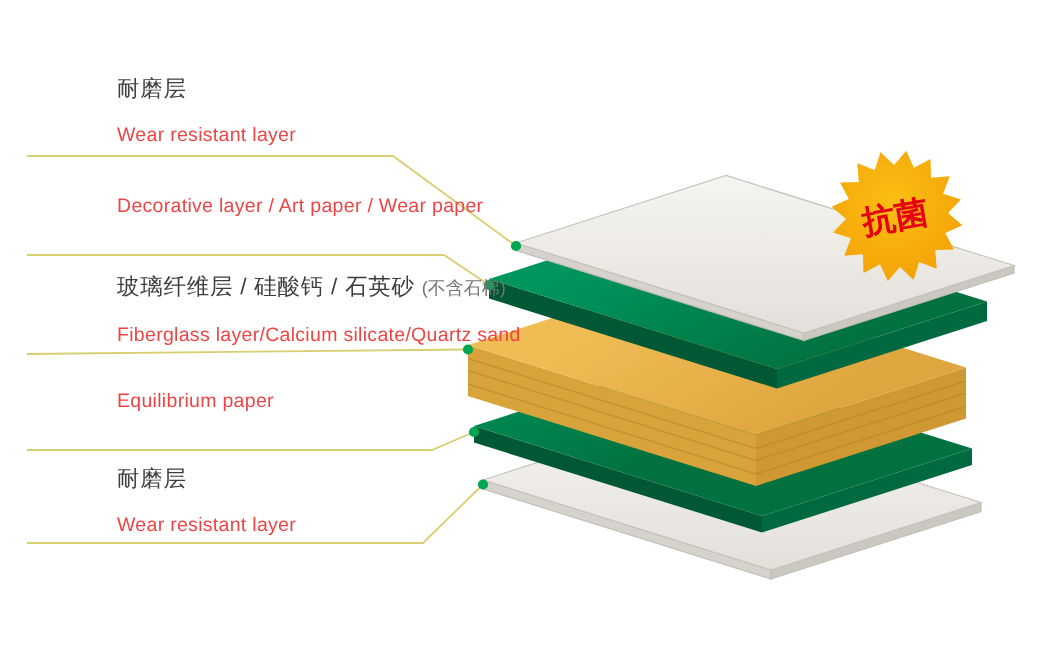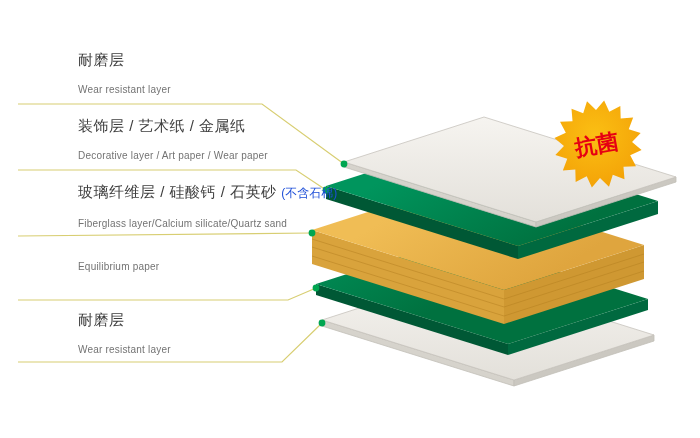--- a/index.html
+++ b/index.html
@@ -9,24 +9,24 @@
     font-family:"Liberation Sans","DejaVu Sans",sans-serif;
     overflow:hidden;position:relative;
   }
   .canvas{position:absolute;inset:0;width:700px;height:438px;}
   svg.scene{position:absolute;left:0;top:0;}
   .label-block{position:absolute;left:34px;white-space:nowrap;margin-left:44px;}
   .label-zh{
     display:block;font-size:15px;line-height:19px;color:#3d3d3d;
     letter-spacing:0.5px;
   }
-  .label-zh .note{font-size:12px;color:#1d4ed8;letter-spacing:0;}
+  .label-zh .note{font-size:12px;color:#737373;letter-spacing:0;}
   .label-en{
-    display:block;font-size:10px;line-height:16px;margin-top:13px;
-    color:#737373;letter-spacing:0.2px;
+    display:block;font-size:13px;line-height:16px;margin-top:13px;
+    color:#ef4444;letter-spacing:0.2px;
   }
   .badge-text{
     font-size:22px;font-weight:bold;fill:#e60012;
     font-family:"Liberation Sans","DejaVu Sans",sans-serif;
   }
   .brand-text{
     font-size:12px;font-weight:bold;fill:#ffffff;letter-spacing:1.5px;
     font-family:"Liberation Sans","DejaVu Sans",sans-serif;
   }
 </style>
@@ -113,21 +113,20 @@
       <text class="badge-text" transform="translate(598,152) rotate(-10)" text-anchor="middle">抗菌</text>
     </g>
   </svg>
 
   <div class="label-block" style="top:50px;">
     <span class="label-zh">耐磨层</span>
     <span class="label-en">Wear resistant layer</span>
   </div>
 
   <div class="label-block" style="top:116px;">
-    <span class="label-zh">装饰层 / 艺术纸 / 金属纸</span>
     <span class="label-en">Decorative layer / Art paper / Wear paper</span>
   </div>
 
   <div class="label-block" style="top:182px;">
     <span class="label-zh">
       <span>玻璃纤维层 / 硅酸钙 / 石英砂</span>
       <span class="note">(不含石棉)</span>
     </span>
     <span class="label-en">Fiberglass layer/Calcium silicate/Quartz sand</span>
   </div>

